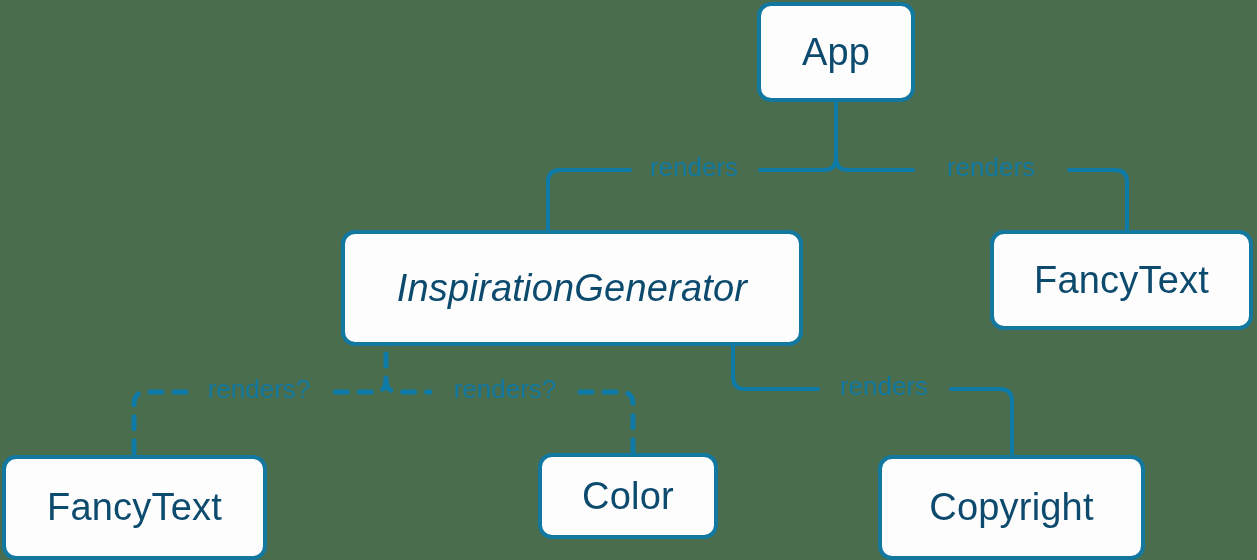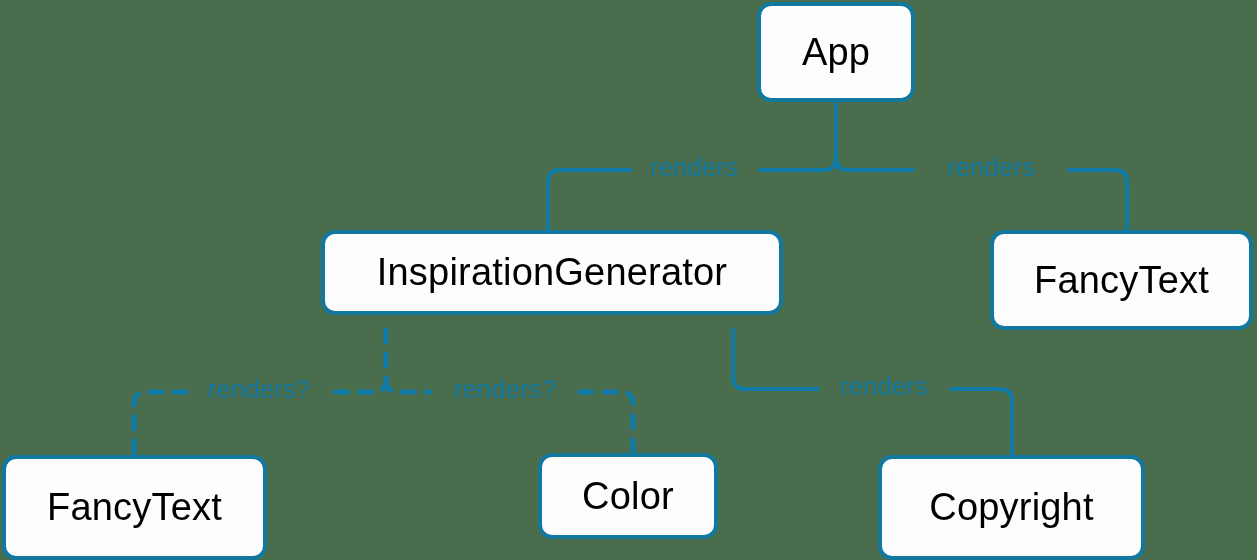--- a/index.html
+++ b/index.html
@@ -42,21 +42,21 @@
   }
   .node {
     position: absolute;
     background: #fdfdfd;
     border: 4px solid #1278a0;
     border-radius: 14px;
     box-sizing: border-box;
     display: flex;
     align-items: center;
     justify-content: center;
-    color: #000000;
+    color: #0c4a6e;
     font-family: "Liberation Sans", sans-serif;
     font-size: 38px;
     letter-spacing: 0.2px;
     white-space: nowrap;
   }
 </style>
 </head>
 <body>
 
 <div id="canvas">
@@ -86,21 +86,21 @@
     <g>
       <path class="edge-path" d="M 733 330 L 733 377 Q 733 389 745 389 L 818 389 M 951 389 L 1000 389 Q 1012 389 1012 401 L 1012 455"></path>
       <text class="edge-label" x="884" y="388">renders</text>
     </g>
   </svg>
 
   <div class="node" style="left:757px; top:2px; width:158px; height:100px;">
     <span>App</span>
   </div>
 
-  <div class="node" style="left:321px; top:230px; width:462px; height:85px;">
+  <div class="node" style="left:341px; top:230px; width:462px; height:116px;font-style:italic;">
     <span>InspirationGenerator</span>
   </div>
 
   <div class="node" style="left:990px; top:230px; width:263px; height:100px;">
     <span>FancyText</span>
   </div>
 
   <div class="node" style="left:2px; top:455px; width:265px; height:105px;">
     <span>FancyText</span>
   </div>

